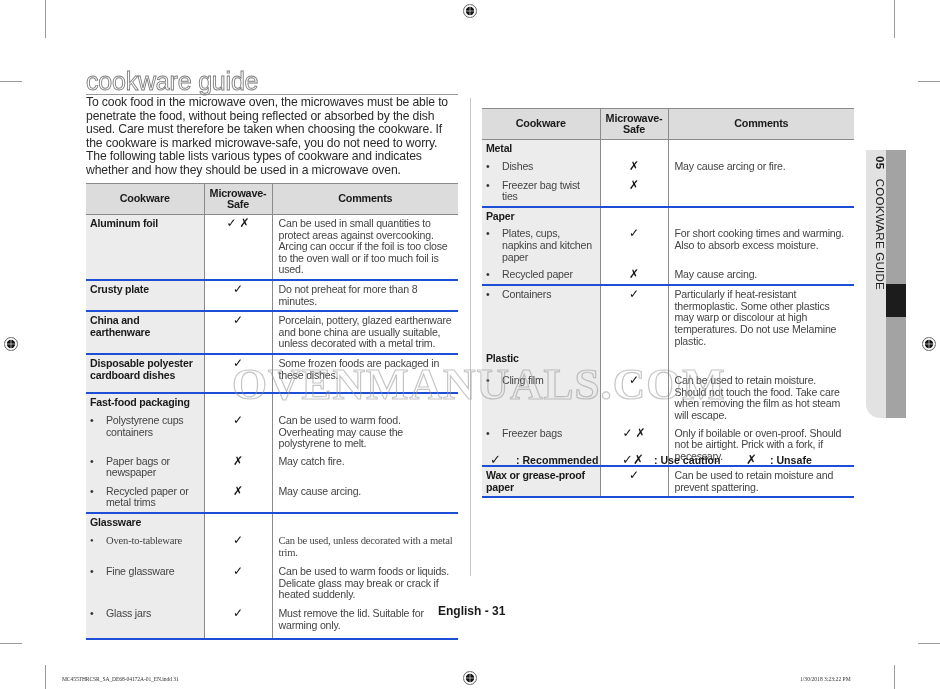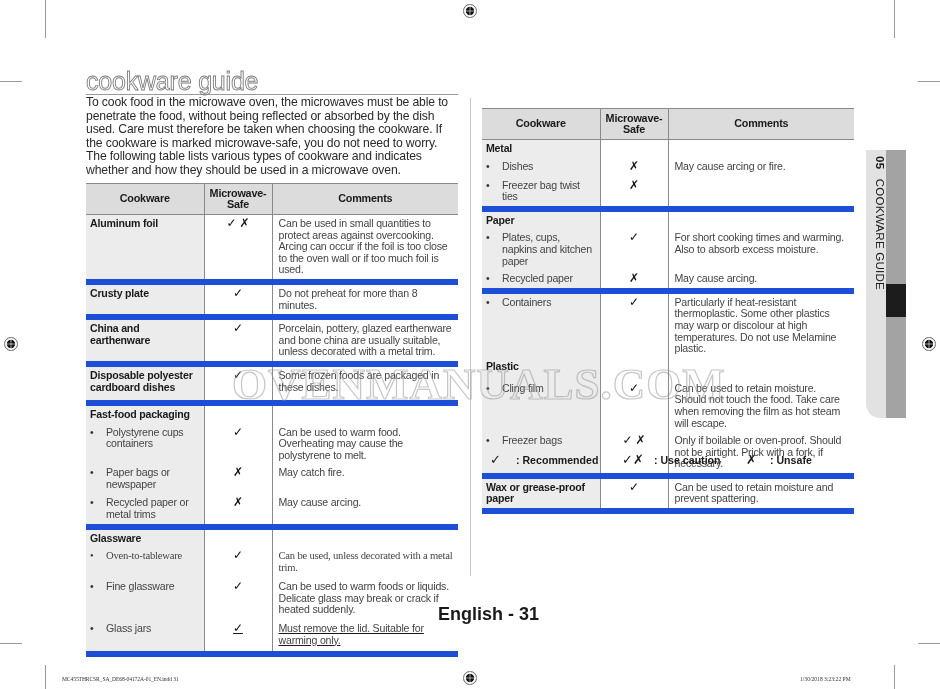--- a/index.html
+++ b/index.html
@@ -35,21 +35,21 @@
   .col-divider { position: absolute; left: 470px; top: 98px; width: 1px; height: 478px; background: #c6c6c6; }
 
   
   .tbl { position: absolute; border-collapse: collapse; font-size: 10.6px; line-height: 11.6px; letter-spacing: -0.2px; table-layout: fixed; }
   .tbl th { background: #dcdcdc; font-weight: bold; color: #1a1a1a; text-align: center; vertical-align: middle; font-size: 10.8px; line-height: 11.5px; border-top: 1px solid #8a8a8a; border-bottom: 1px solid #8a8a8a; }
   .tbl td { vertical-align: top; padding: 3px 4px 3px 4px; color: #444; }
   .tbl td.cw { background: #ececec; border-right: 1px solid #8a8a8a; }
   .tbl td.safe { text-align: center; border-right: 1px solid #8a8a8a; color: #111; font-size: 12px; }
   .tbl th.h-cw { border-right: 1px solid #8a8a8a; }
   .tbl th.h-safe { border-right: 1px solid #8a8a8a; }
-  .tbl tr.grp-end td { border-bottom: 6px solid #1d4ed8; }
+  .tbl tr.grp-end td { border-bottom: 2px solid #1d4ed8; }
   .tbl td.cat { font-weight: bold; color: #1a1a1a; }
   .tbl td.sub { color: #444; padding-left: 4px; }
   .bullet { display: inline-block; width: 16px; color: #333; vertical-align: top; }
   .sub-text { display: inline-block; vertical-align: top; width: calc(100% - 18px); }
   .tbl td.comment { color: #444; padding-left: 6px; }
 
   .t-left { left: 86px; top: 183px; width: 372px; }
   .t-left col.c1 { width: 118px; }
   .t-left col.c2 { width: 68px; }
   .t-left col.c3 { width: 186px; }
@@ -70,21 +70,21 @@
   .side-tab .light { position: absolute; left: 0; top: 0; width: 20px; height: 268px; background: #e2e2e2; border-bottom-left-radius: 14px; }
   .side-tab .dark { position: absolute; left: 20px; top: 0; width: 20px; height: 268px; background: #a3a3a3; }
   .side-tab .mark { position: absolute; left: 20px; top: 134px; width: 20px; height: 33px; background: #1c1c1c; }
   .side-tab .label {
     position: absolute; left: 1px; top: 6px; width: 20px; height: 130px;
     writing-mode: vertical-rl; font-size: 11.6px; color: #1a1a1a; letter-spacing: 0.2px; white-space: nowrap;
   }
   .side-tab .label b { font-weight: bold; margin-bottom: 6px; }
 
   
-  .page-number { position: absolute; left: 438px; top: 604px; font-size: 18px; font-weight: bold; color: #1a1a1a; }
+  .page-number { position: absolute; left: 438px; top: 604px; font-size: 12px; font-weight: bold; color: #1a1a1a; }
 
   
   .footer-file { position: absolute; left: 62px; top: 676px; font-family: "Liberation Serif", serif; font-size: 5.6px; color: #333; letter-spacing: -0.1px; }
   .footer-date { position: absolute; left: 800px; top: 676px; font-family: "Liberation Serif", serif; font-size: 5.6px; color: #333; }
 
   
   .watermark {
     position: absolute; left: 232px; top: 322px; font-family: Liberation Serif, serif;
     font-size: 45px; font-weight: bold; color: transparent; letter-spacing: 1px;
     -webkit-text-stroke: 1.2px rgba(150,150,150,0.55); white-space: nowrap; line-height: 45px; margin-top: 40px;
@@ -205,21 +205,21 @@
       <tr style="height: 31px; font-family: Liberation Serif, serif;">
         <td class="cw sub"><span class="bullet">•</span><span class="sub-text">Oven-to-tableware</span></td>
         <td class="safe">✓</td>
         <td class="comment">Can be used, unless decorated with a metal trim.</td>
       </tr>
       <tr style="height: 42px;">
         <td class="cw sub"><span class="bullet">•</span><span class="sub-text">Fine glassware</span></td>
         <td class="safe">✓</td>
         <td class="comment">Can be used to warm foods or liquids. Delicate glass may break or crack if heated suddenly.</td>
       </tr>
-      <tr class="grp-end" style="height: 34px; text-decoration: underline;">
+      <tr class="grp-end" style="height: 34px;">
         <td class="cw sub"><span class="bullet">•</span><span class="sub-text">Glass jars</span></td>
         <td class="safe">✓</td>
         <td class="comment">Must remove the lid. Suitable for warming only.</td>
       </tr>
     </tbody>
 </table>
 
 <table class="tbl t-right">
   <colgroup>
       <col class="c1">

